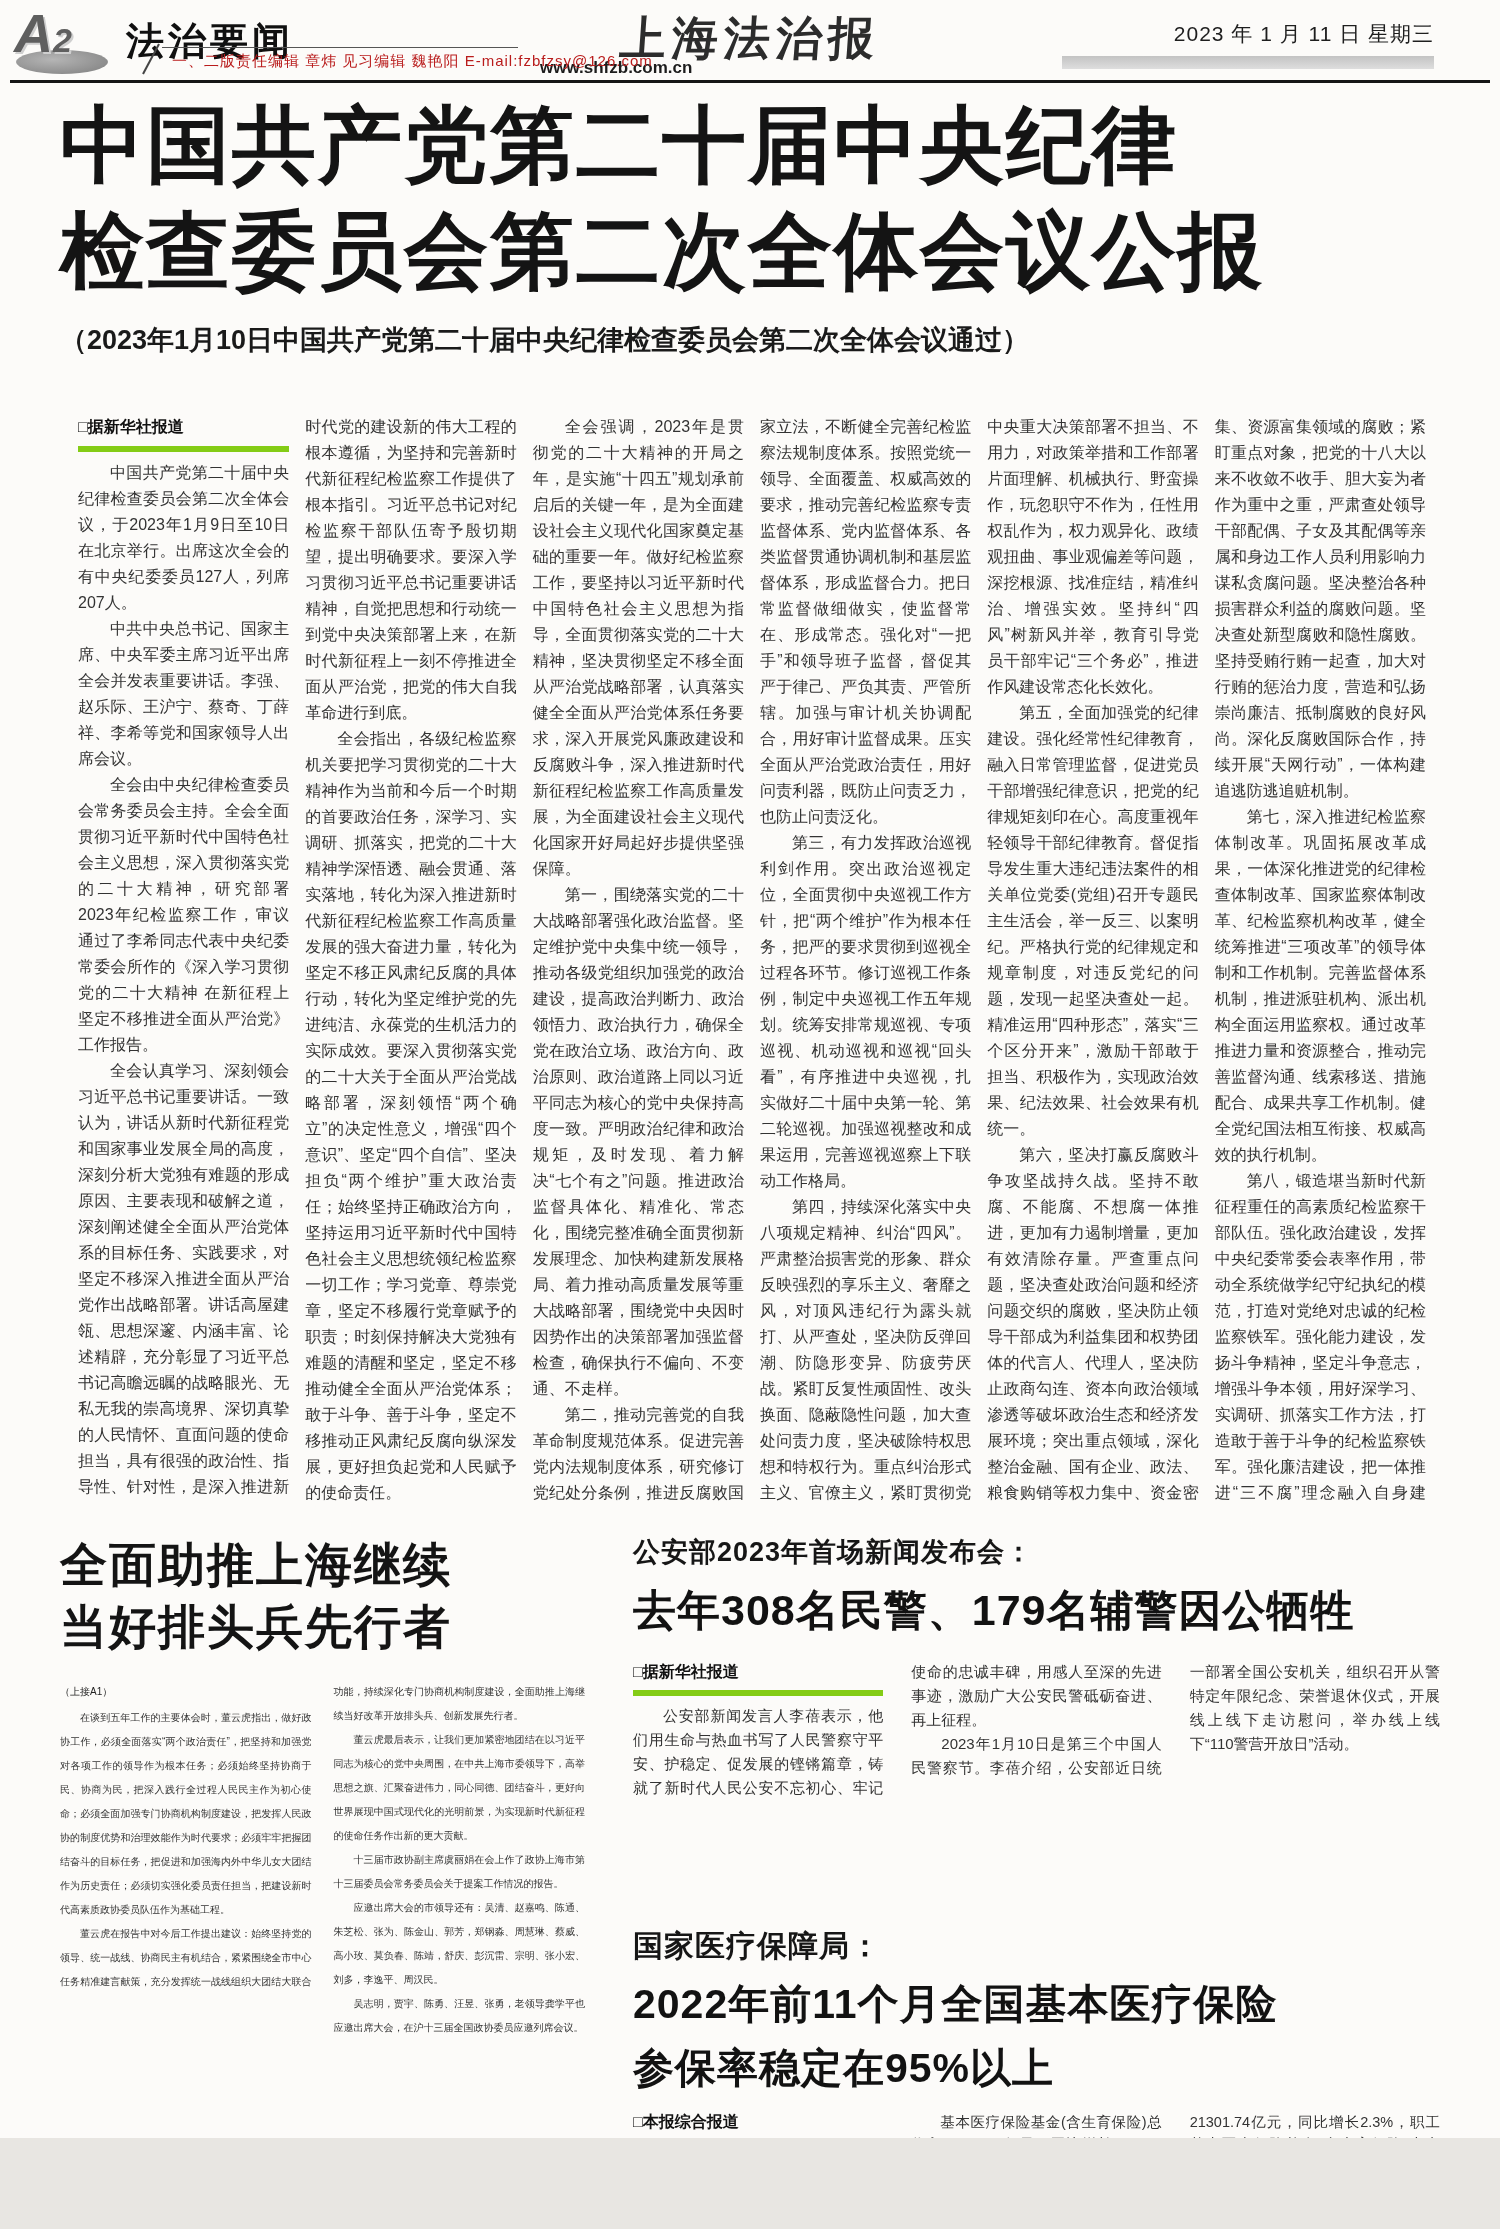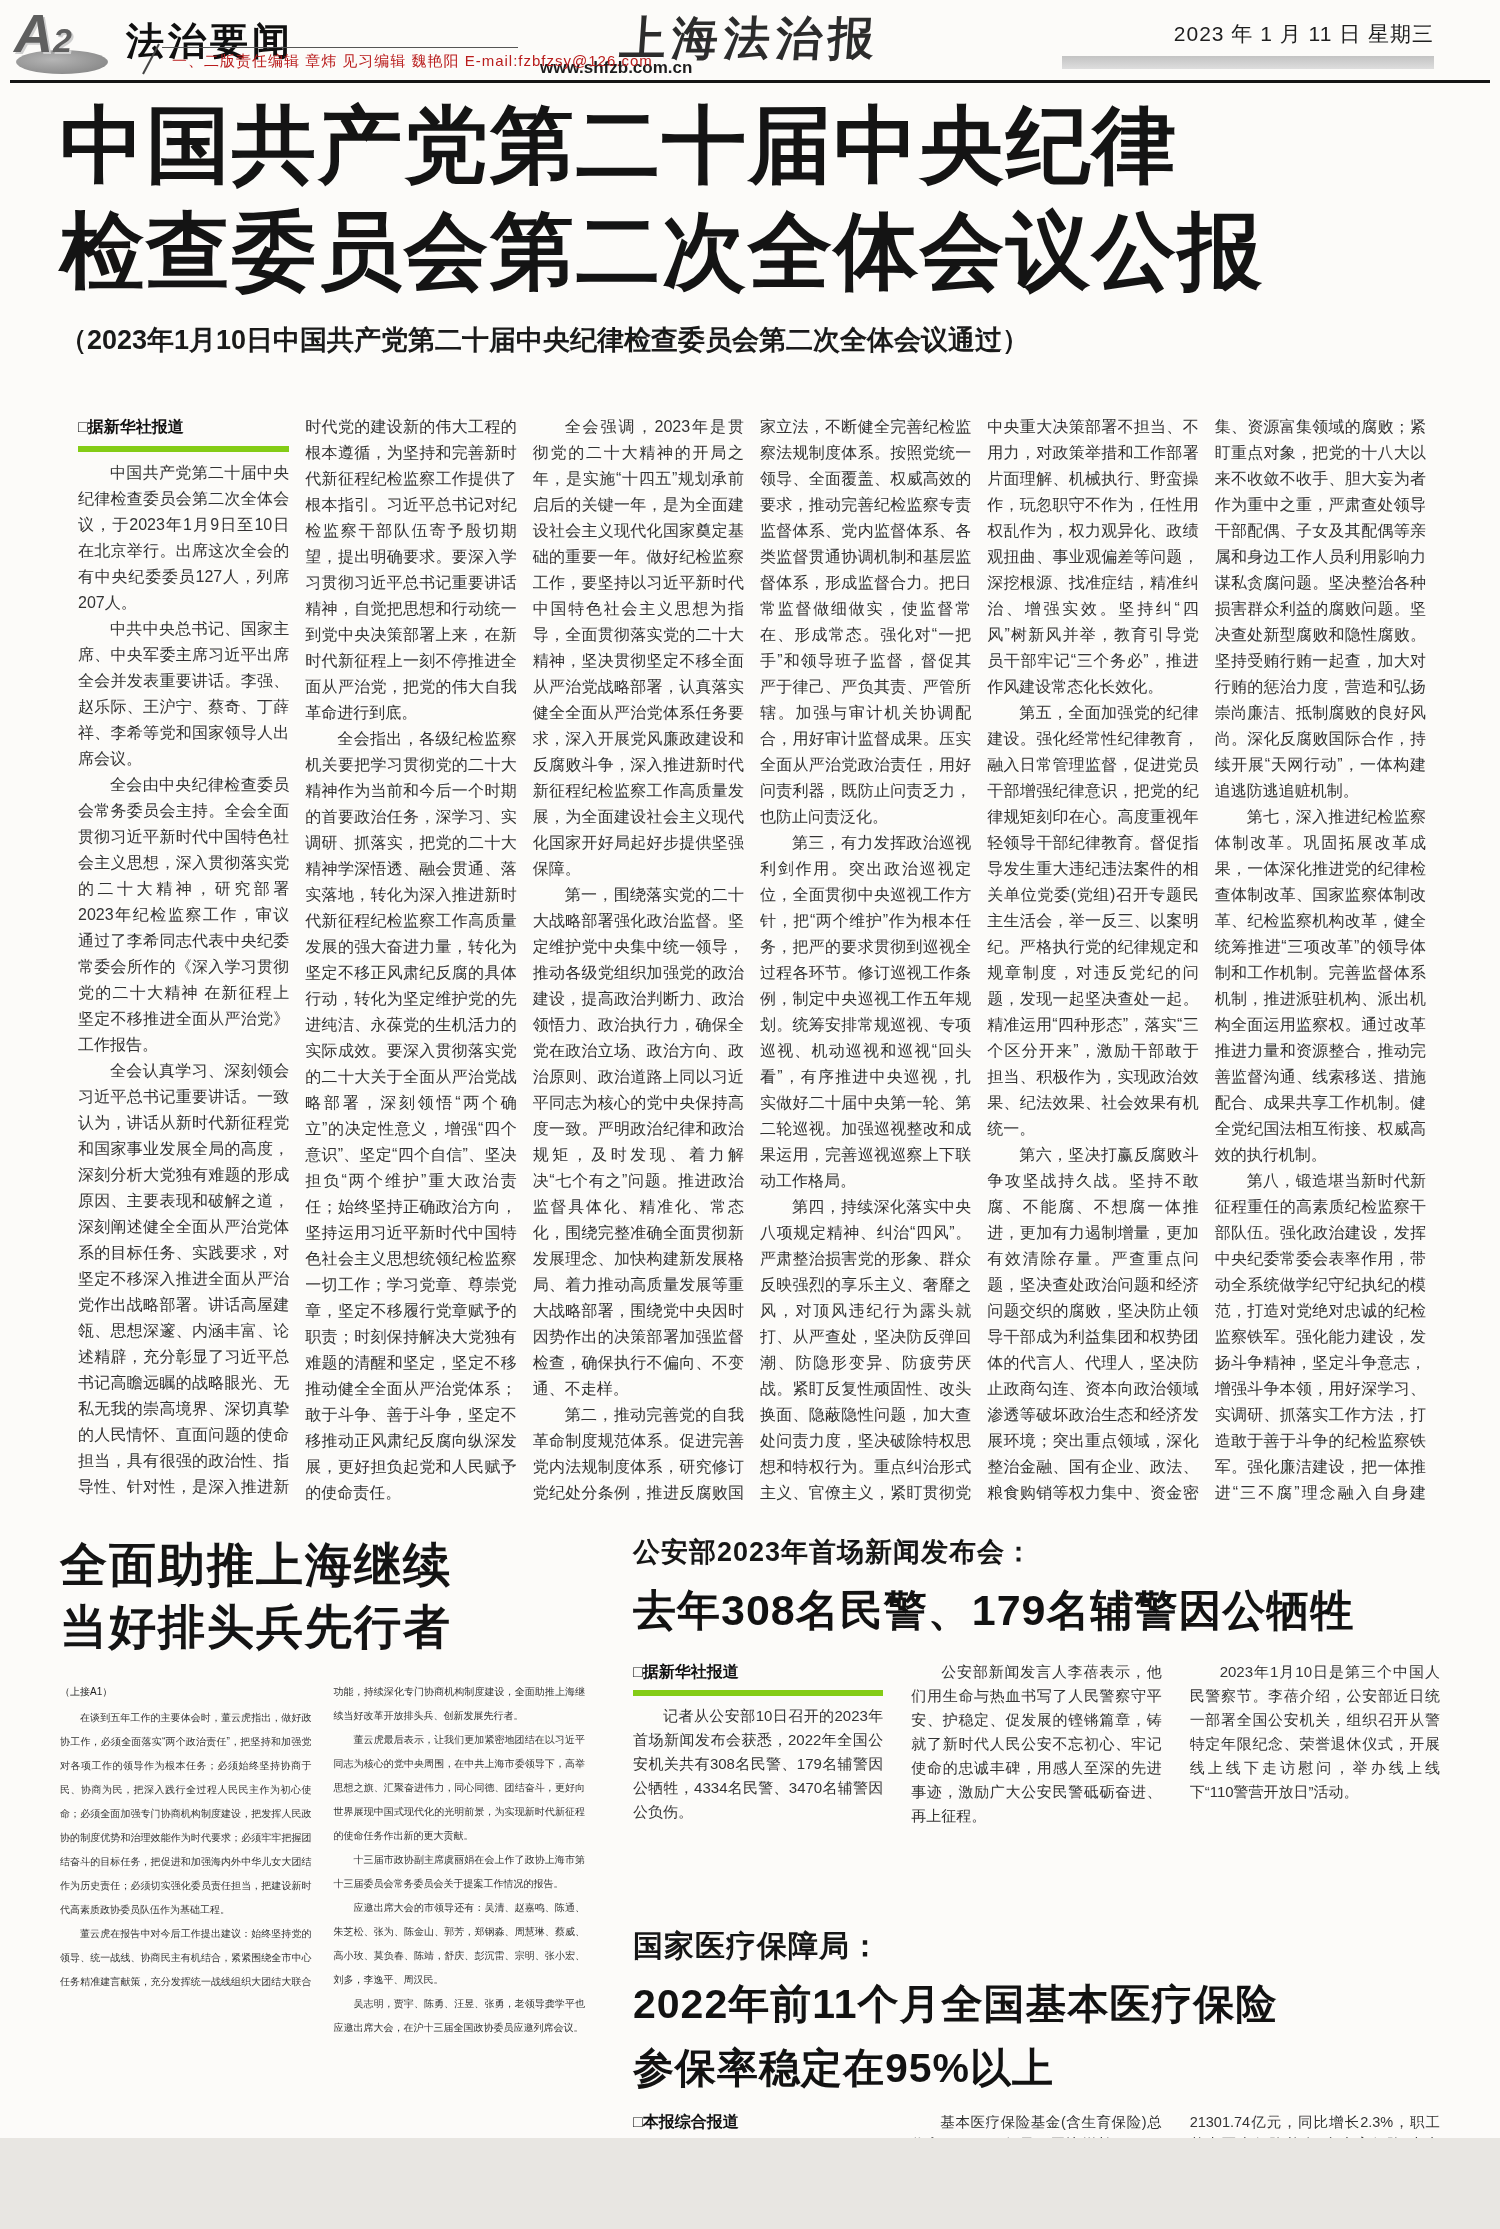--- a/index.html
+++ b/index.html
@@ -114,21 +114,20 @@
         </div>
     </div>
 
     <div class="rightcol">
 
       <div class="police">
         <div class="kicker">公安部2023年首场新闻发布会：</div>
         <div class="police-headline">去年308名民警、179名辅警因公牺牲</div>
         <div class="police-body">
           <div class="source-tag">□据新华社报道</div>
-        <p class="para">记者从公安部10日召开的2023年首场新闻发布会获悉，2022年全国公安机关共有308名民警、179名辅警因公牺牲，4334名民警、3470名辅警因公负伤。</p>
             <p class="para">公安部新闻发言人李蓓表示，他们用生命与热血书写了人民警察守平安、护稳定、促发展的铿锵篇章，铸就了新时代人民公安不忘初心、牢记使命的忠诚丰碑，用感人至深的先进事迹，激励广大公安民警砥砺奋进、再上征程。</p>
             <p class="para">2023年1月10日是第三个中国人民警察节。李蓓介绍，公安部近日统一部署全国公安机关，组织召开从警特定年限纪念、荣誉退休仪式，开展线上线下走访慰问，举办线上线下“110警营开放日”活动。</p>
           </div>
       </div>
 
       <div class="medical">
         <div class="kicker">国家医疗保障局：</div>
         <div class="medical-headline">2022年前11个月全国基本医疗保险</div>
         <div class="medical-headline">参保率稳定在95%以上</div>
         <div class="medical-body">

